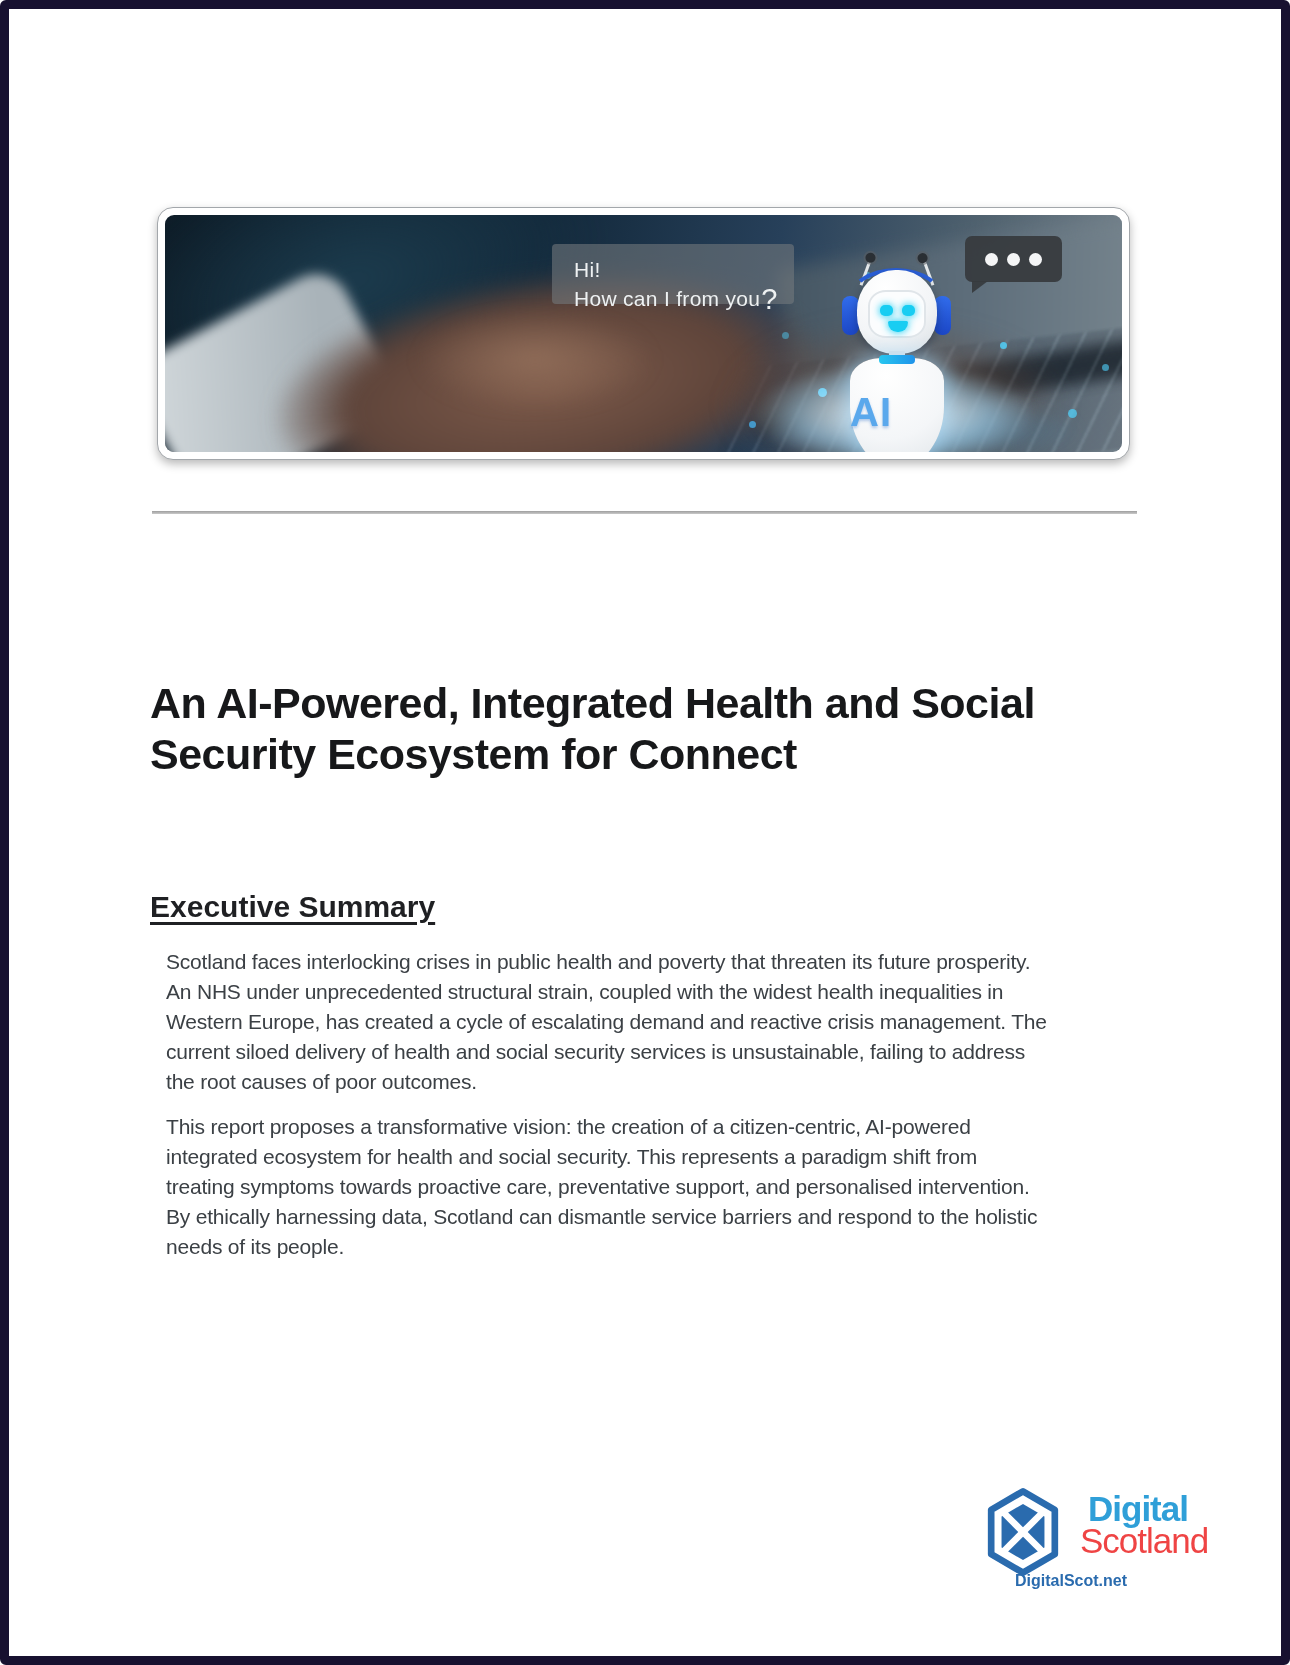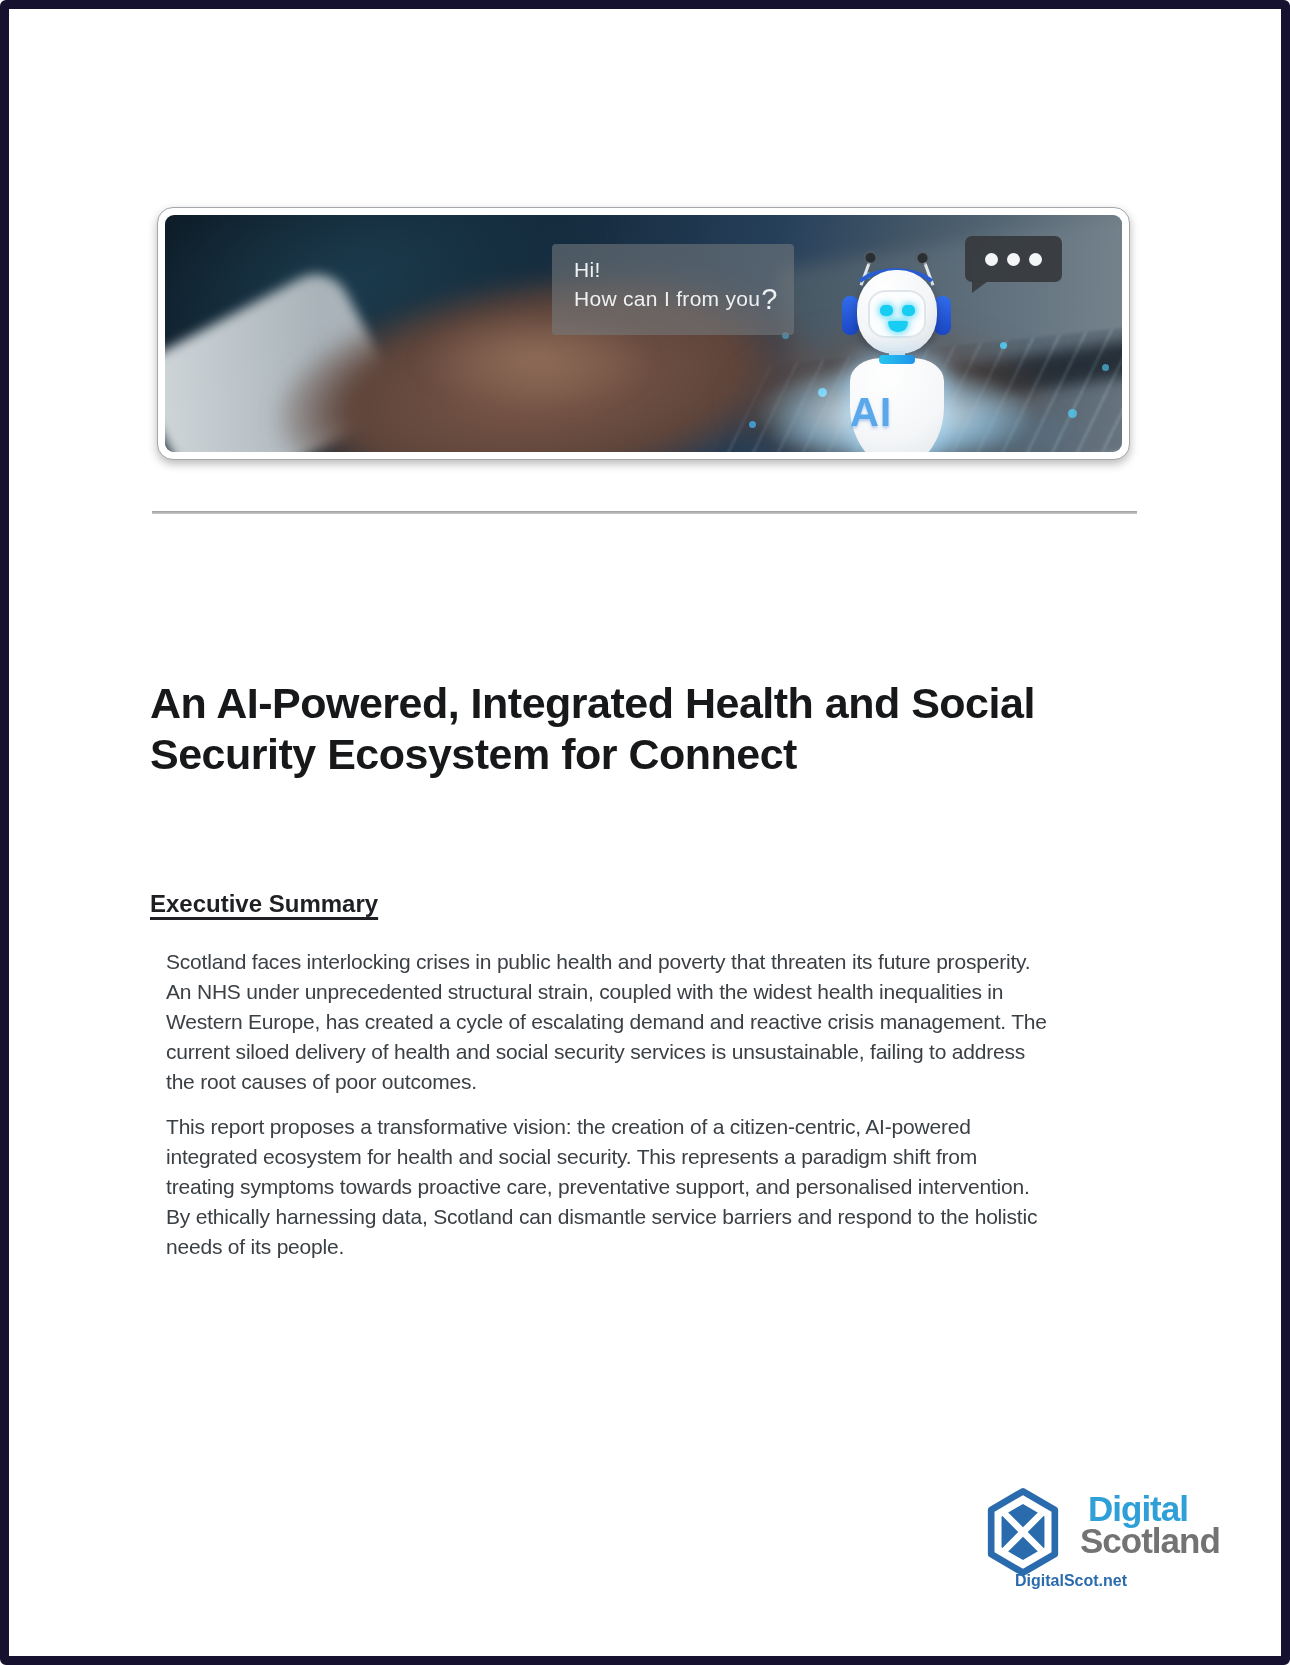--- a/index.html
+++ b/index.html
@@ -47,21 +47,21 @@
              box-shadow: 655px 175px 0 2px rgba(80,212,255,.9), 836px 128px 0 1px rgba(80,212,255,.8),
                          905px 196px 0 2px rgba(80,212,255,.7), 585px 207px 0 1px rgba(70,190,255,.7),
                          700px  58px 0 1px rgba(80,212,255,.55), 762px 216px 0 2px rgba(80,212,255,.8),
                          938px 150px 0 1px rgba(80,212,255,.6), 618px 118px 0 1px rgba(80,212,255,.45); }
   .robot-glow { left:588px; top:148px; width:280px; height:104px;
              background:radial-gradient(ellipse, rgba(255,255,255,.95) 0%, rgba(175,226,255,.5) 48%, rgba(120,190,255,0) 72%);
              filter:blur(5px); z-index:4; }
 
   
   .chat-bubble {
-    position:absolute; left:387px; top:29px; width:242px; height:91px; z-index:5;
+    position:absolute; left:387px; top:29px; width:242px; height:60px; z-index:5;
     background:rgba(118,122,126,.58); border-radius:4px; padding:11px 0 0 22px;
     color:#eef1f2; font-size:21px; line-height:29px; letter-spacing:.3px;
   }
   .chat-bubble .qmark { font-size:29px; line-height:20px; vertical-align:-3px; margin-left:1px; }
   
   .dots-bubble {
     position:absolute; left:800px; top:21px; width:97px; height:46px; z-index:5;
     background:rgba(54,57,61,.92); border-radius:7px;
     display:flex; align-items:center; justify-content:center; gap:9px;
   }
@@ -101,32 +101,32 @@
     color:#5aa8ec; letter-spacing:1px; text-shadow:0 2px 3px rgba(40,110,200,.35); }
 
   
   .divider { position:absolute; left:152px; top:511px; width:985px; height:3px;
     background:linear-gradient(#9e9e9e,#c9c9c9); z-index:2; }
   .doc-title { position:absolute; left:148px; top:545px; width:1010px; margin:0;
     font-size:96px; font-weight:700; letter-spacing:-3px; color:#121315; line-height:104px; }
   .doc-subtitle { position:absolute; left:150px; top:678px; width:930px; margin:0;
     font-size:43px; font-weight:700; letter-spacing:-.5px; color:#17181a; line-height:51px; }
   .exec-heading { position:absolute; left:150px; top:890px; margin:0;
-    font-size:24px; font-weight:700; color:#1f2023;
+    font-size:30px; font-weight:700; color:#1f2023;
     text-decoration:underline; text-decoration-thickness:2.5px; text-underline-offset:5px; }
   .body-text { position:absolute; left:150px; top:947px; width:900px;
     font-size:21px; line-height:30px; letter-spacing:-.2px; color:#3b4045; }
   .body-text p { margin:0 0 15px 16px; }
 
   
   .logo { position:absolute; left:986px; top:1486px; display:flex; align-items:flex-start; z-index:2; }
   .logo svg { width:74px; height:92px; display:block; }
   .logo-text { margin-left:20px; margin-top:7px; position:relative; }
   .logo-line1 { font-size:35px; font-weight:700; letter-spacing:-1px; color:#2F9FD8; line-height:31px;margin-left:8px; }
-  .logo-line2 { font-size:35px; font-weight:700; letter-spacing:-1px; color:#737373; line-height:33px; }
+  .logo-line2 { font-size:35px; font-weight:400; letter-spacing:-1px; color:#ef4444; line-height:33px; }
   .logo-url { position:absolute; left:986px; top:1572px; font-size:16px; font-weight:700; color:#2A6BAE;
     width:170px; text-align:center; }
 </style>
 </head>
 <body>
 
 <div class="page">
 
   <div class="hero-frame">
     <div class="photo">

